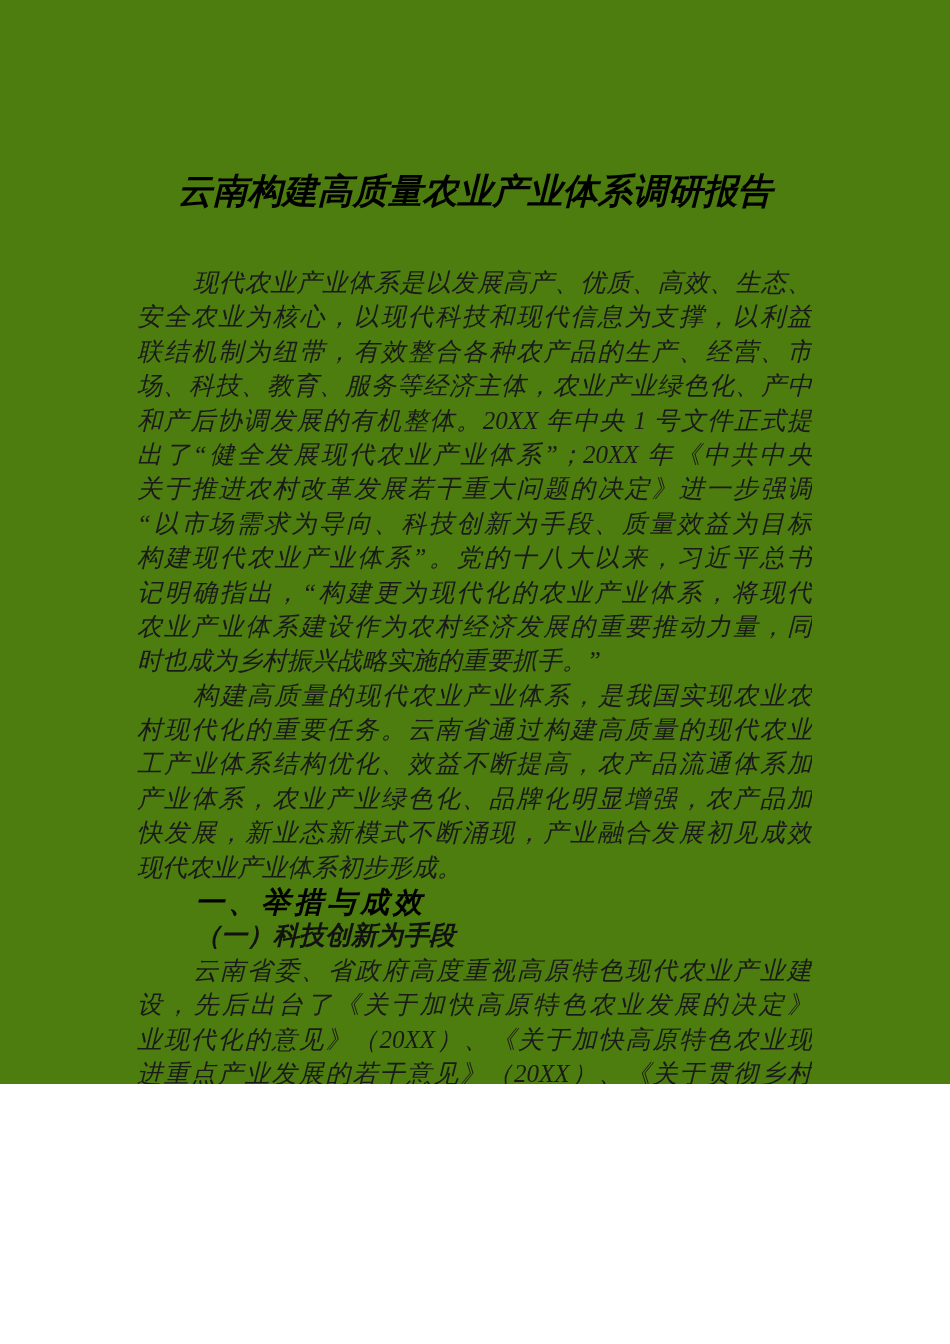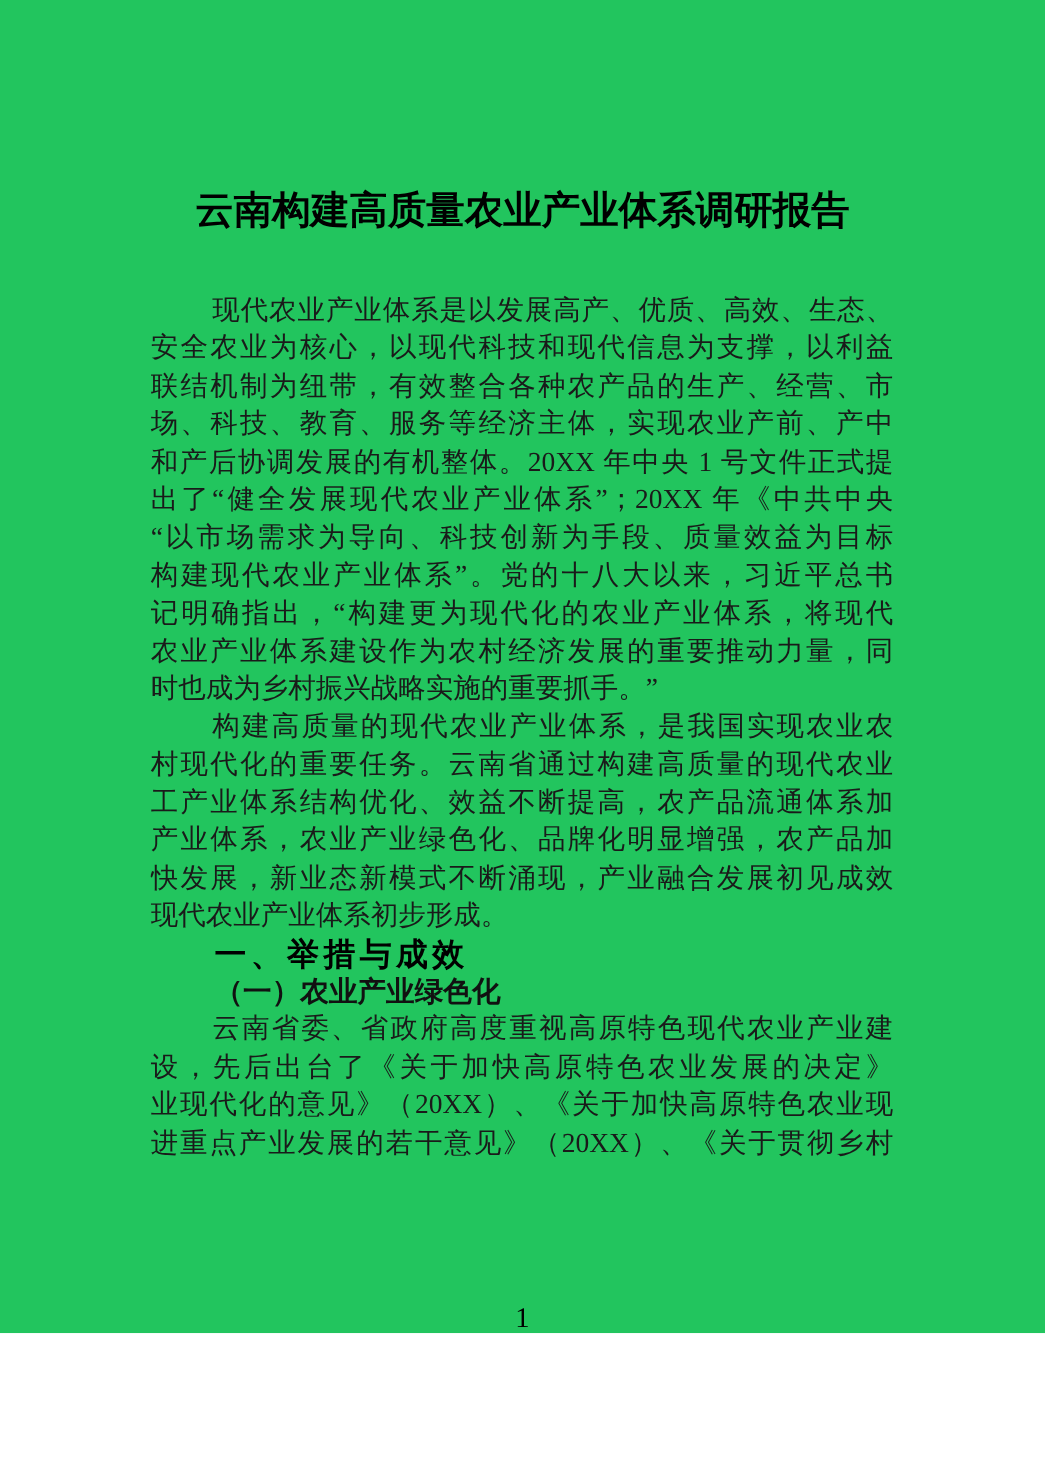--- a/index.html
+++ b/index.html
@@ -3,25 +3,26 @@
 <meta charset="utf-8">
 <style>
   html, body {
     margin: 0;
     padding: 0;
     background: #ffffff;
   }
   .page {
     position: relative;
     width: 950px;
-    height: 1212px;
-    background: #22c55e;
+    height: 1084px;
+    background: #4d7c0f;
     color: #000000;
     overflow: hidden;
     font-family: "Liberation Serif", serif;
+    font-style: italic;
   }
   .doc-title {
     position: absolute;
     top: 168px;
     left: 0;
     right: 0;
     text-align: center;
     font-size: 35px;
     font-weight: bold;
     font-family: "Liberation Serif", serif;
@@ -92,42 +93,43 @@
 <div class="page">
 
   <div class="doc-title">云南构建高质量农业产业体系调研报告</div>
 
   <div class="doc-body">
 
     <div>
       <div class="line first">现代农业产业体系是以发展高产、优质、高效、生态、</div>
       <div class="line">安全农业为核心，以现代科技和现代信息为支撑，以利益</div>
       <div class="line">联结机制为纽带，有效整合各种农产品的生产、经营、市</div>
-      <div class="line">场、科技、教育、服务等经济主体，实现农业产前、产中</div>
+      <div class="line">场、科技、教育、服务等经济主体，农业产业绿色化、产中</div>
       <div class="line">和产后协调发展的有机整体。20XX 年中央 1 号文件正式提</div>
       <div class="line">出了“健全发展现代农业产业体系”；20XX 年《中共中央</div>
+      <div class="line">关于推进农村改革发展若干重大问题的决定》进一步强调</div>
       <div class="line">“以市场需求为导向、科技创新为手段、质量效益为目标</div>
       <div class="line">构建现代农业产业体系”。党的十八大以来，习近平总书</div>
       <div class="line">记明确指出，“构建更为现代化的农业产业体系，将现代</div>
       <div class="line">农业产业体系建设作为农村经济发展的重要推动力量，同</div>
       <div class="line para-end">时也成为乡村振兴战略实施的重要抓手。”</div>
     </div>
 
     <div>
       <div class="line first">构建高质量的现代农业产业体系，是我国实现农业农</div>
       <div class="line">村现代化的重要任务。云南省通过构建高质量的现代农业</div>
       <div class="line">工产业体系结构优化、效益不断提高，农产品流通体系加</div>
       <div class="line">产业体系，农业产业绿色化、品牌化明显增强，农产品加</div>
       <div class="line">快发展，新业态新模式不断涌现，产业融合发展初见成效</div>
       <div class="line para-end">现代农业产业体系初步形成。</div>
     </div>
 
     <div class="line section-heading">一、举措与成效</div>
 
-    <div class="line sub-heading">（一）农业产业绿色化</div>
+    <div class="line sub-heading">（一）科技创新为手段</div>
 
     <div>
       <div class="line first">云南省委、省政府高度重视高原特色现代农业产业建</div>
       <div class="line">设，先后出台了《关于加快高原特色农业发展的决定》</div>
       <div class="line">业现代化的意见》（20XX）、《关于加快高原特色农业现</div>
       <div class="line">进重点产业发展的若干意见》（20XX）、《关于贯彻乡村</div>
     </div>
 
   </div>
 

